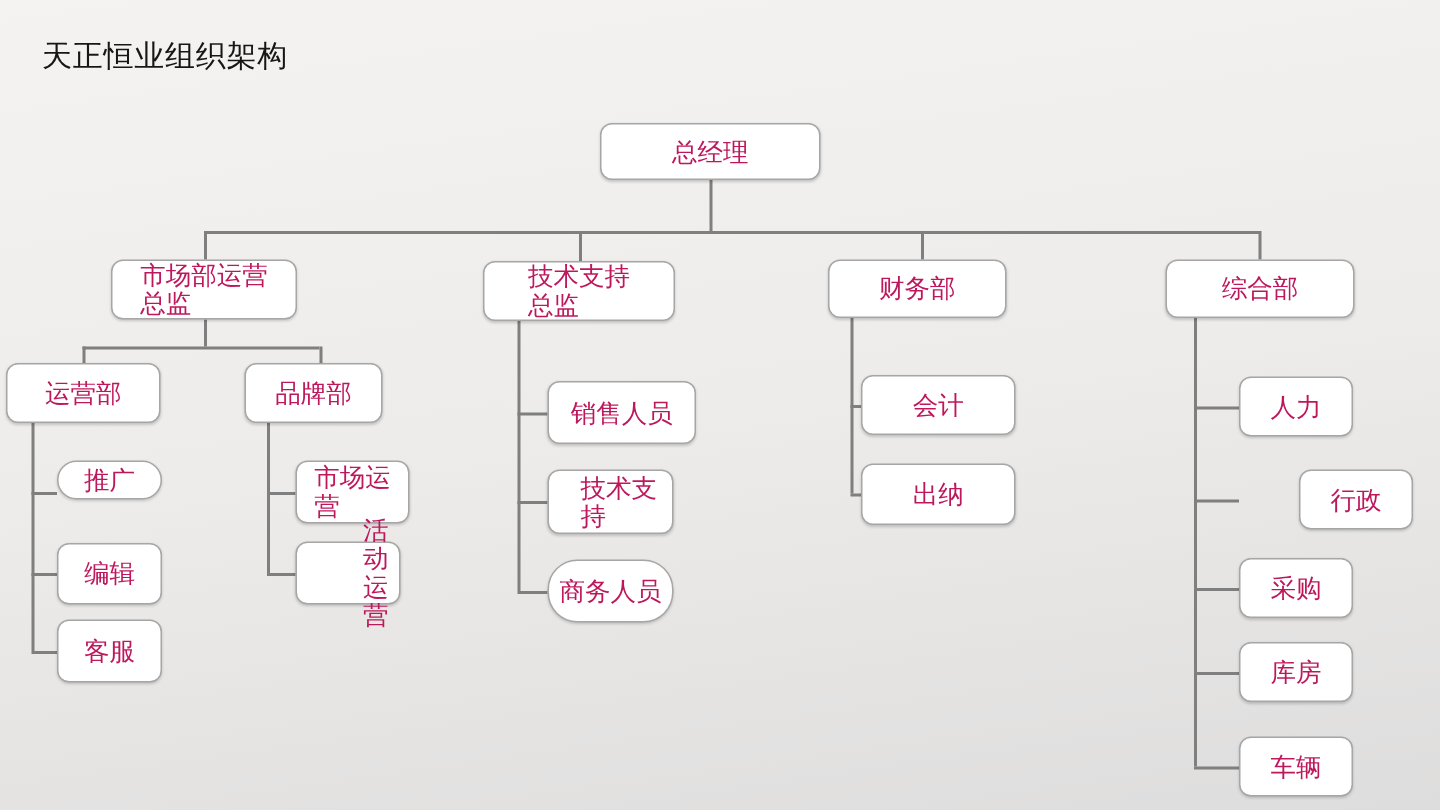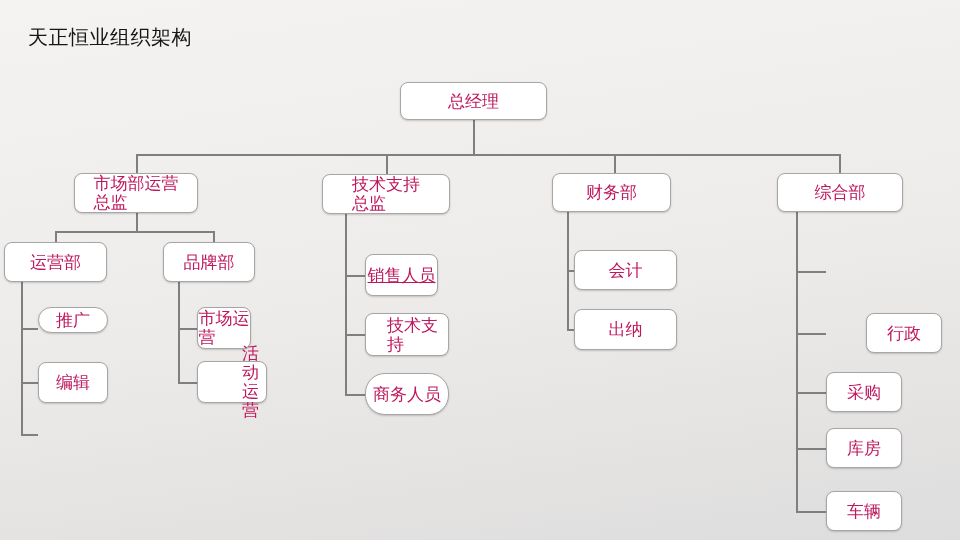--- a/index.html
+++ b/index.html
@@ -96,31 +96,33 @@
   <div class="node" style="left:322px;top:174px;width:128px;height:40px;">技术支持
 总监</div>
   <div class="node" style="left:552px;top:173px;width:119px;height:39px;">财务部</div>
   <div class="node" style="left:777px;top:173px;width:126px;height:39px;">综合部</div>
 
   <div class="node" style="left:4px;top:242px;width:103px;height:40px;">运营部</div>
   <div class="node" style="left:163px;top:242px;width:92px;height:40px;">品牌部</div>
 
   <div class="node" style="left:38px;top:307px;width:70px;height:26px;border-radius:16px;">推广</div>
   <div class="node" style="left:38px;top:362px;width:70px;height:41px;">编辑</div>
+  <div class="node" style="left:38px;top:413px;width:70px;height:42px;">客服</div>
 
-  <div class="node" style="left:197px;top:307px;width:54px;height:42px;">市场运
+  <div class="node" style="left:197px;top:307px;width:76px;height:42px;">市场运
 营</div>
   <div class="node" style="left:197px;top:361px;width:70px;height:42px;padding-left:44px;">活动运
 营</div>
 
-  <div class="node" style="left:365px;top:254px;width:73px;height:42px;text-decoration:underline;">销售人员</div>
+  <div class="node" style="left:365px;top:254px;width:99px;height:42px;">销售人员</div>
   <div class="node" style="left:365px;top:313px;width:84px;height:43px;padding-left:21px;">技术支持</div>
   <div class="node" style="left:365px;top:373px;width:84px;height:42px;border-radius:20px;">商务人员</div>
 
   <div class="node" style="left:574px;top:250px;width:103px;height:40px;">会计</div>
   <div class="node" style="left:574px;top:309px;width:103px;height:41px;">出纳</div>
 
+  <div class="node" style="left:826px;top:251px;width:76px;height:40px;">人力</div>
   <div class="node" style="left:866px;top:313px;width:76px;height:40px;">行政</div>
   <div class="node" style="left:826px;top:372px;width:76px;height:40px;">采购</div>
   <div class="node" style="left:826px;top:428px;width:76px;height:40px;">库房</div>
   <div class="node" style="left:826px;top:491px;width:76px;height:40px;">车辆</div>
 
 </div>
 
 </body></html>

